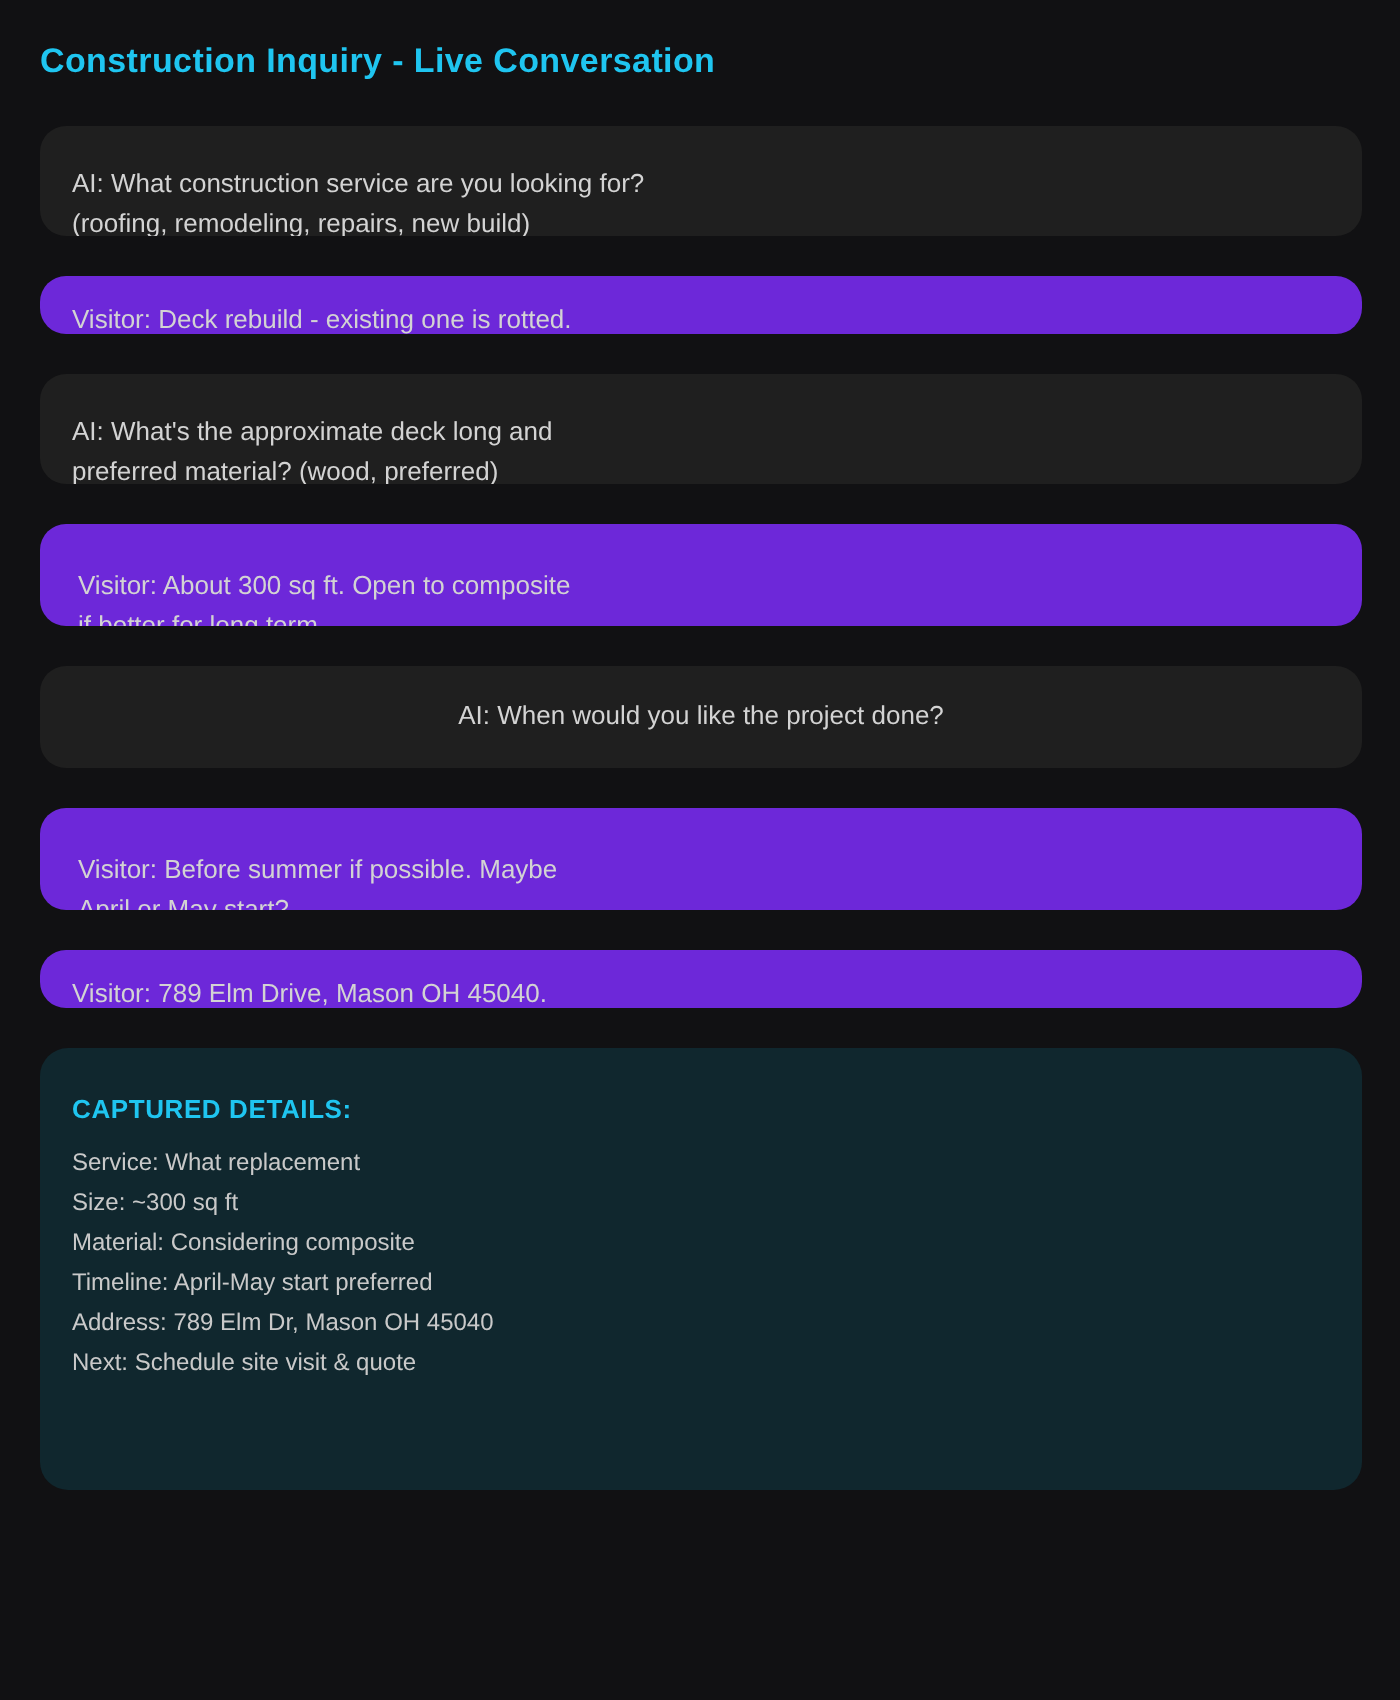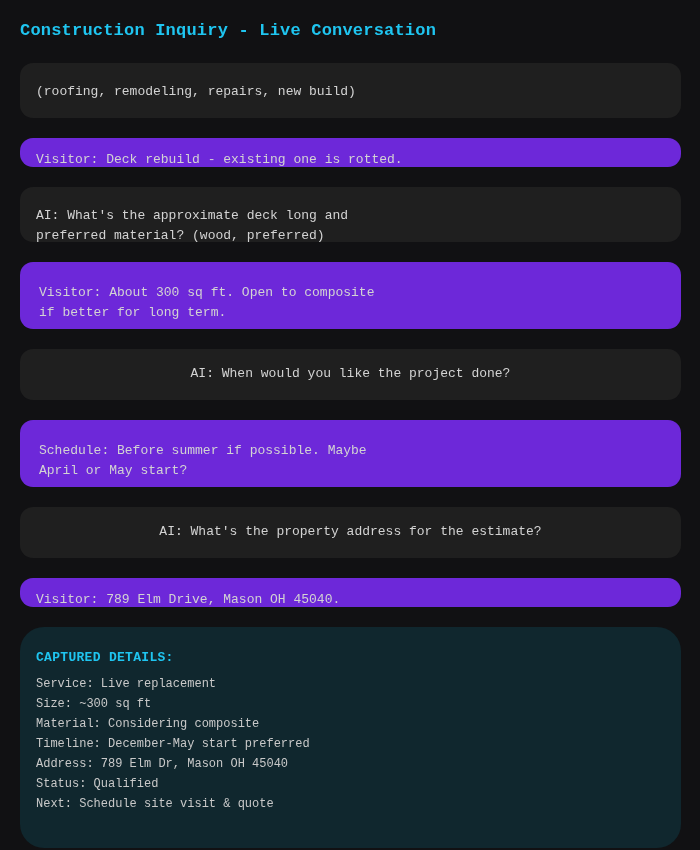--- a/index.html
+++ b/index.html
@@ -9,21 +9,20 @@
     width: 700px;
     height: 850px;
     background: #111113;
     font-family: "Liberation Sans", sans-serif;
     overflow: hidden;
   }
   .page {
     width: 700px;
     height: 850px;
     padding: 22px 19px 0 20px;
-    font-family: Liberation Mono, monospace;
   }
   .title {
     color: #1fc5f0;
     font-size: 17px;
     font-weight: bold;
     line-height: 17px;
     margin: 0 0 24px 0;
     letter-spacing: 0.2px;
   }
   .msg {
@@ -32,26 +31,26 @@
     padding-right: 16px;
     overflow: hidden;
     margin-bottom: 20px;
     color: #d3d3d3;
     font-size: 13px;
     line-height: 20px;
   }
   .msg.ai { background: #1f1f1f; }
   .msg.visitor { background: #6d28d9; }
   .h55 { height: 55px; padding-top: 19px; }
-  .h57 { height: 67px; padding-top: 21px; padding-left: 19px; }
+  .h57 { height: 51px; padding-top: 21px; padding-left: 19px; }
   .h51 { height: 51px; padding-top: 15px; text-align: center; }
   .h29 { height: 29px; padding-top: 12px; }
   .panel {
     background: #10272e;
-    border-radius: 24px;
+    border-radius: 14px;
     height: 221px;
     padding: 23px 16px 0 16px;
     overflow: hidden;
   }
   .panel-heading {
     color: #1fc5f0;
     font-size: 13px;
     font-weight: bold;
     line-height: 16px;
     margin-bottom: 8px;
@@ -66,20 +65,21 @@
 </head>
 <body>
 
 <div class="page">
 
   <h1 class="title">Construction Inquiry - Live Conversation</h1>
 
   <div>
 
     <div class="msg ai h55">
+      <div>AI: What construction service are you looking for?</div>
       <div>(roofing, remodeling, repairs, new build)</div>
     </div>
 
     <div class="msg visitor h29">
       <div>Visitor: Deck rebuild - existing one is rotted.</div>
     </div>
 
     <div class="msg ai h55">
       <div>AI: What's the approximate deck long and</div>
       <div>preferred material? (wood, preferred)</div>
@@ -88,38 +88,34 @@
     <div class="msg visitor h57">
       <div>Visitor: About 300 sq ft. Open to composite</div>
       <div>if better for long term.</div>
     </div>
 
     <div class="msg ai h51">
       <div>AI: When would you like the project done?</div>
     </div>
 
     <div class="msg visitor h57">
-      <div>Schedule: Before summer if possible. Maybe</div>
+      <div>Visitor: Before summer if possible. Maybe</div>
       <div>April or May start?</div>
     </div>
 
-    <div class="msg ai h51">
-      <div>AI: What's the property address for the estimate?</div>
-    </div>
 
     <div class="msg visitor h29">
       <div>Visitor: 789 Elm Drive, Mason OH 45040.</div>
     </div>
 
   </div>
 
   <div class="panel">
     <div class="panel-heading">CAPTURED DETAILS:</div>
-    <div class="panel-line">Service: Live replacement</div>
+    <div class="panel-line">Service: What replacement</div>
     <div class="panel-line">Size: ~300 sq ft</div>
     <div class="panel-line">Material: Considering composite</div>
-    <div class="panel-line">Timeline: December-May start preferred</div>
+    <div class="panel-line">Timeline: April-May start preferred</div>
     <div class="panel-line">Address: 789 Elm Dr, Mason OH 45040</div>
-    <div class="panel-line">Status: Qualified</div>
     <div class="panel-line">Next: Schedule site visit &amp; quote</div>
   </div>
 
 </div>
 
 </body></html>

